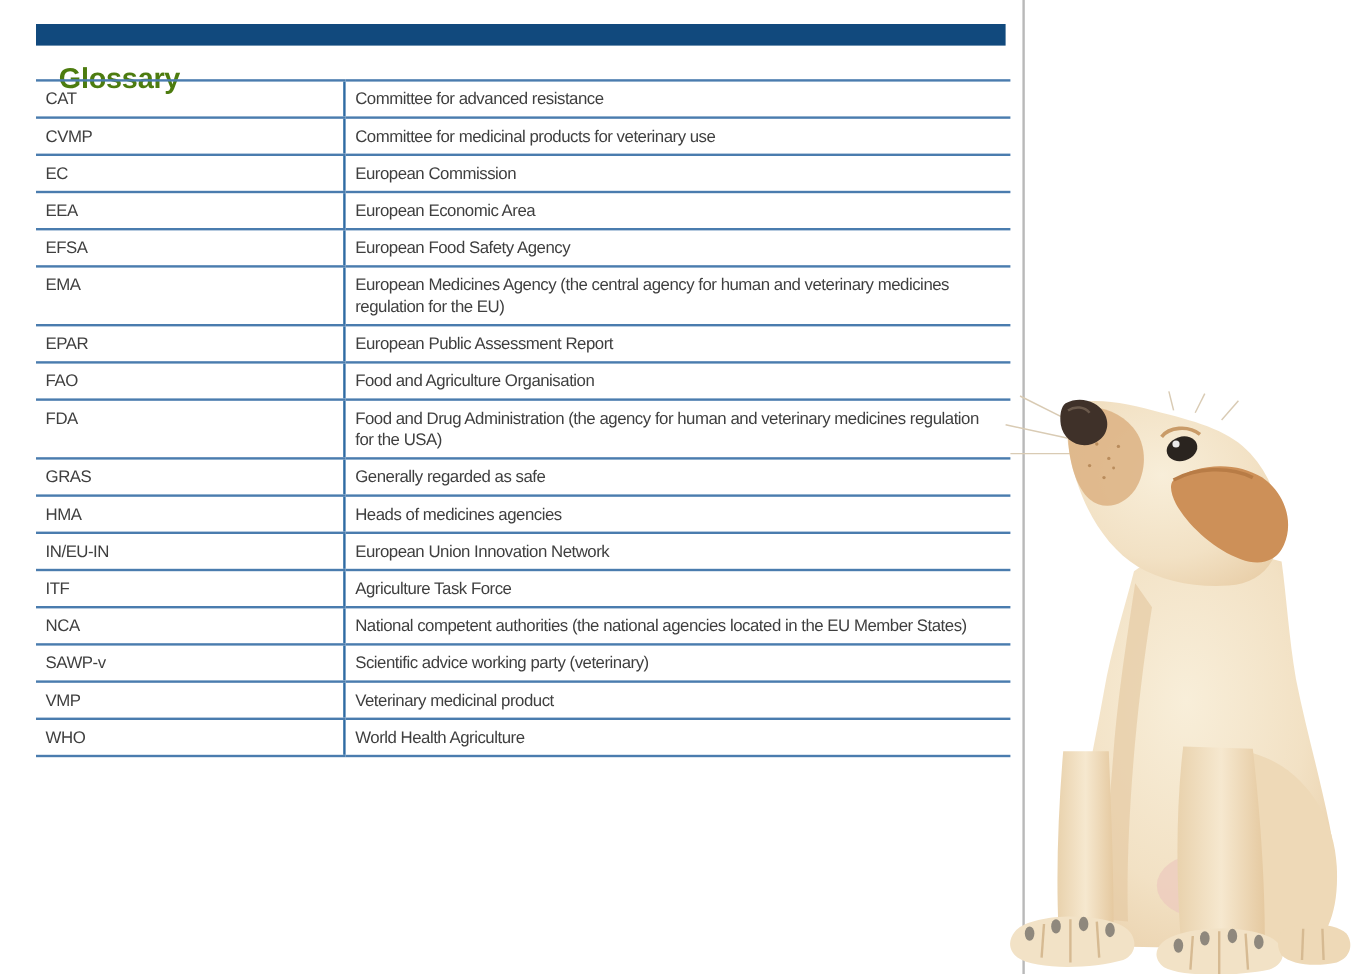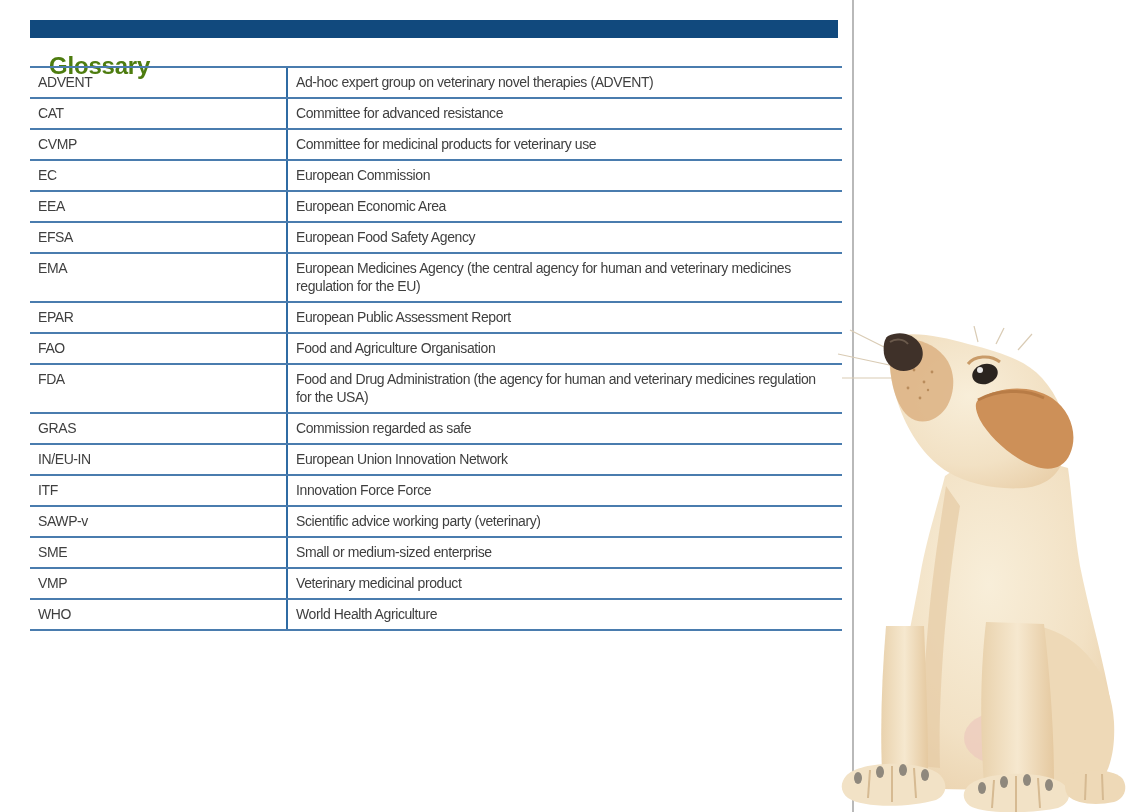--- a/index.html
+++ b/index.html
@@ -76,24 +76,20 @@
 <body>
 
 <div class="page">
 
   <div class="header-bar"></div>
 
   <h1 class="glossary-title">Glossary</h1>
 
   <table class="glossary-table">
     <tbody>
-    <tr>
-      <td class="abbr-cell">ADVENT</td>
-      <td class="def-cell">Ad-hoc expert group on veterinary novel therapies (ADVENT)</td>
-    </tr>
 
 
     <tr>
       <td class="abbr-cell">CAT</td>
       <td class="def-cell">Committee for advanced resistance</td>
     </tr>
 
     <tr>
       <td class="abbr-cell">CVMP</td>
       <td class="def-cell">Committee for medicinal products for veterinary use</td>
@@ -130,45 +126,49 @@
       <td class="def-cell">Food and Agriculture Organisation</td>
     </tr>
 
     <tr>
       <td class="abbr-cell">FDA</td>
       <td class="def-cell">Food and Drug Administration (the agency for human and veterinary medicines regulation for the USA)</td>
     </tr>
 
     <tr>
       <td class="abbr-cell">GRAS</td>
-      <td class="def-cell">Commission regarded as safe</td>
-    </tr>
-
+      <td class="def-cell">Generally regarded as safe</td>
+    </tr>
+
+    <tr>
+      <td class="abbr-cell">HMA</td>
+      <td class="def-cell">Heads of medicines agencies</td>
+    </tr>
 
     <tr>
       <td class="abbr-cell">IN/EU-IN</td>
       <td class="def-cell">European Union Innovation Network</td>
     </tr>
 
     <tr>
       <td class="abbr-cell">ITF</td>
-      <td class="def-cell">Innovation Force Force</td>
-    </tr>
-
-
+      <td class="def-cell">Agriculture Task Force</td>
+    </tr>
+
+
+    <tr>
+      <td class="abbr-cell">NCA</td>
+      <td class="def-cell">National competent authorities (the national agencies located in the EU Member States)</td>
+    </tr>
 
     <tr>
       <td class="abbr-cell">SAWP-v</td>
       <td class="def-cell">Scientific advice working party (veterinary)</td>
     </tr>
 
-    <tr>
-      <td class="abbr-cell">SME</td>
-      <td class="def-cell">Small or medium-sized enterprise</td>
-    </tr>
 
     <tr>
       <td class="abbr-cell">VMP</td>
       <td class="def-cell">Veterinary medicinal product</td>
     </tr>
 
     <tr>
       <td class="abbr-cell">WHO</td>
       <td class="def-cell">World Health Agriculture</td>
     </tr>

